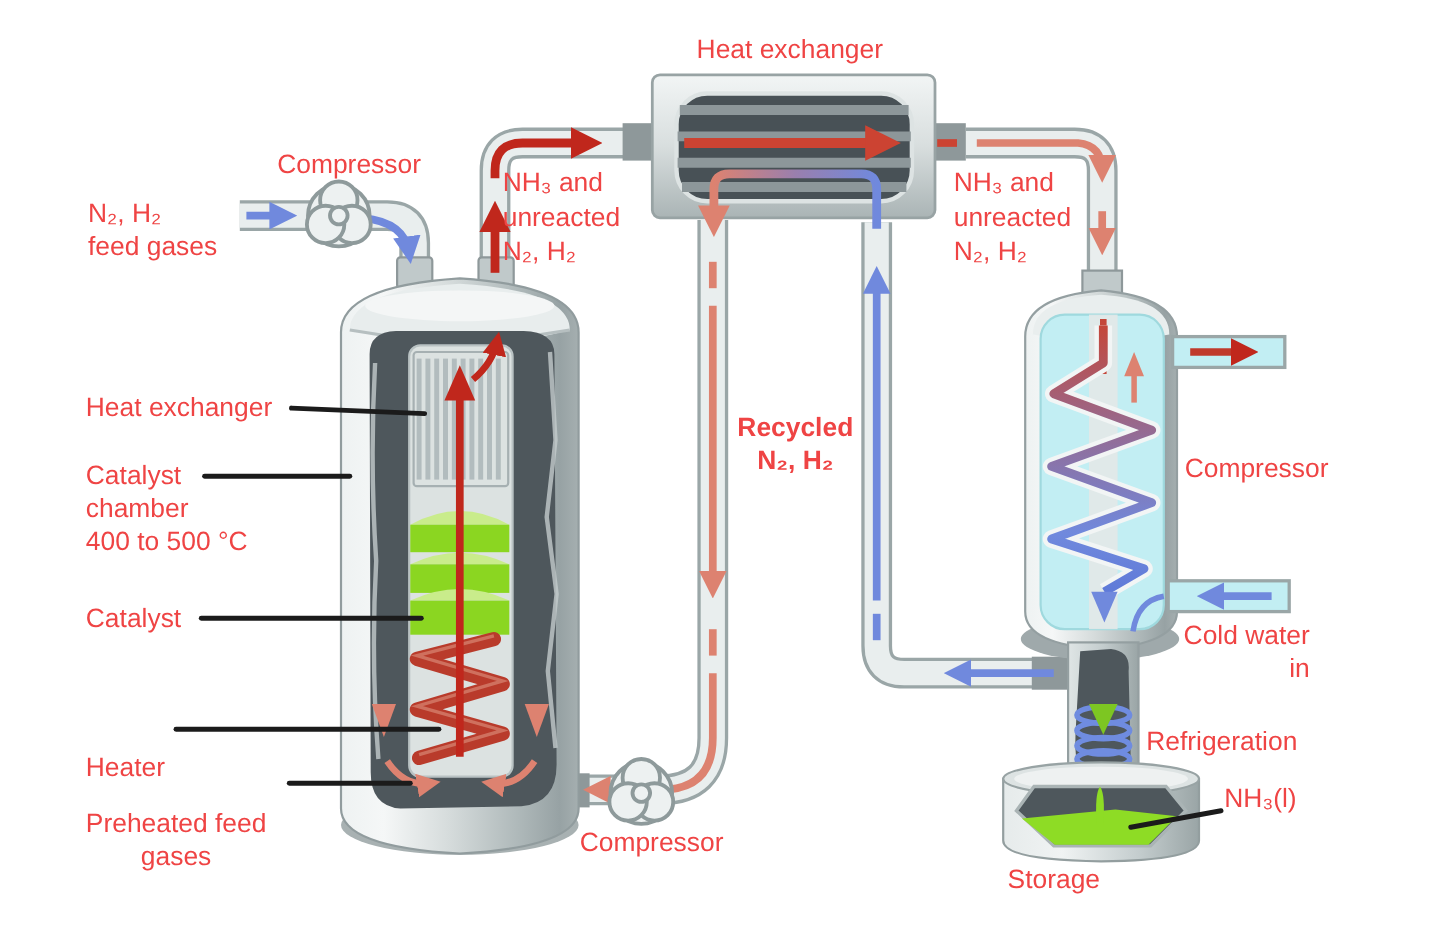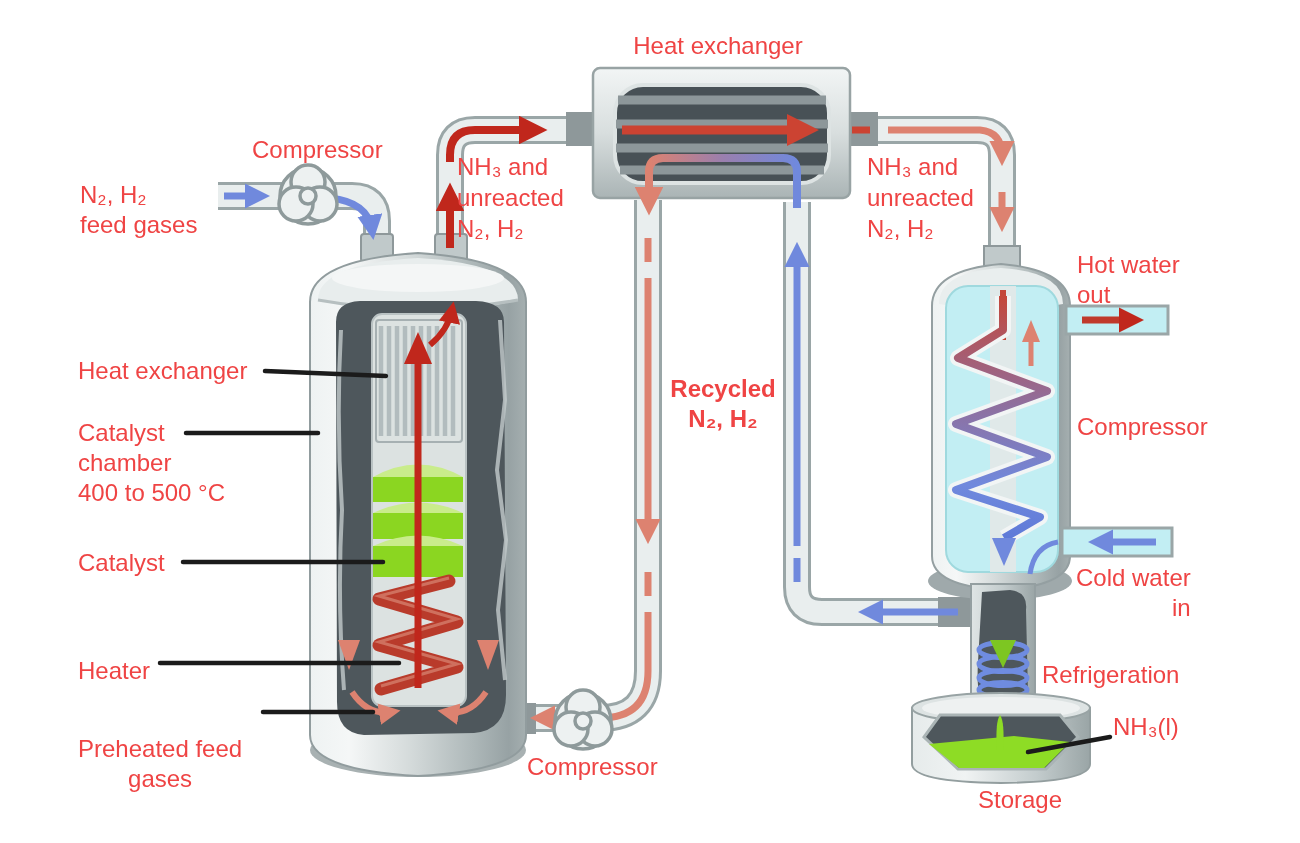--- a/index.html
+++ b/index.html
@@ -264,33 +264,31 @@
 <div class="lbl" style="left:80px;top:180px;">N₂, H₂
 feed gases</div>
 <div class="lbl" style="left:252px;top:135px;">Compressor</div>
 <div class="lbl" style="left:457px;top:151px;line-height:31px;">NH₃ and
 unreacted
 N₂, H₂</div>
 <div class="lbl center" style="left:618px;top:31px;width:200px;">Heat exchanger</div>
 <div class="lbl" style="left:867px;top:151px;line-height:31px;">NH₃ and
 unreacted
 N₂, H₂</div>
-<div class="lbl" style="left:1077px;top:250px;">Hot water
-out</div>
 <div class="lbl" style="left:1077px;top:412px;">Compressor</div>
 <div class="lbl" style="left:1076px;top:563px;text-align:right;">Cold water
 in</div>
 <div class="lbl" style="left:1042px;top:660px;">Refrigeration</div>
 <div class="lbl" style="left:1113px;top:712px;">NH₃(l)</div>
-<div class="lbl center" style="left:968px;top:785px;width:104px;">Storage</div>
+<div class="lbl center" style="left:906px;top:785px;width:104px;">Storage</div>
 <div class="lbl center" style="left:650px;top:374px;width:146px;font-weight:bold;">Recycled
 N₂, H₂</div>
 <div class="lbl" style="left:527px;top:752px;">Compressor</div>
 <div class="lbl" style="left:78px;top:356px;">Heat exchanger</div>
 <div class="lbl" style="left:78px;top:418px;">Catalyst
 chamber
 400 to 500 °C</div>
 <div class="lbl" style="left:78px;top:548px;">Catalyst</div>
-<div class="lbl" style="left:78px;top:656px;text-align:center;">Heater</div>
+<div class="lbl" style="left:78px;top:683px;text-align:center;">Heater</div>
 <div class="lbl" style="left:78px;top:734px;text-align:center;">Preheated feed
 gases</div>
 
 </div>
 
 </body></html>

